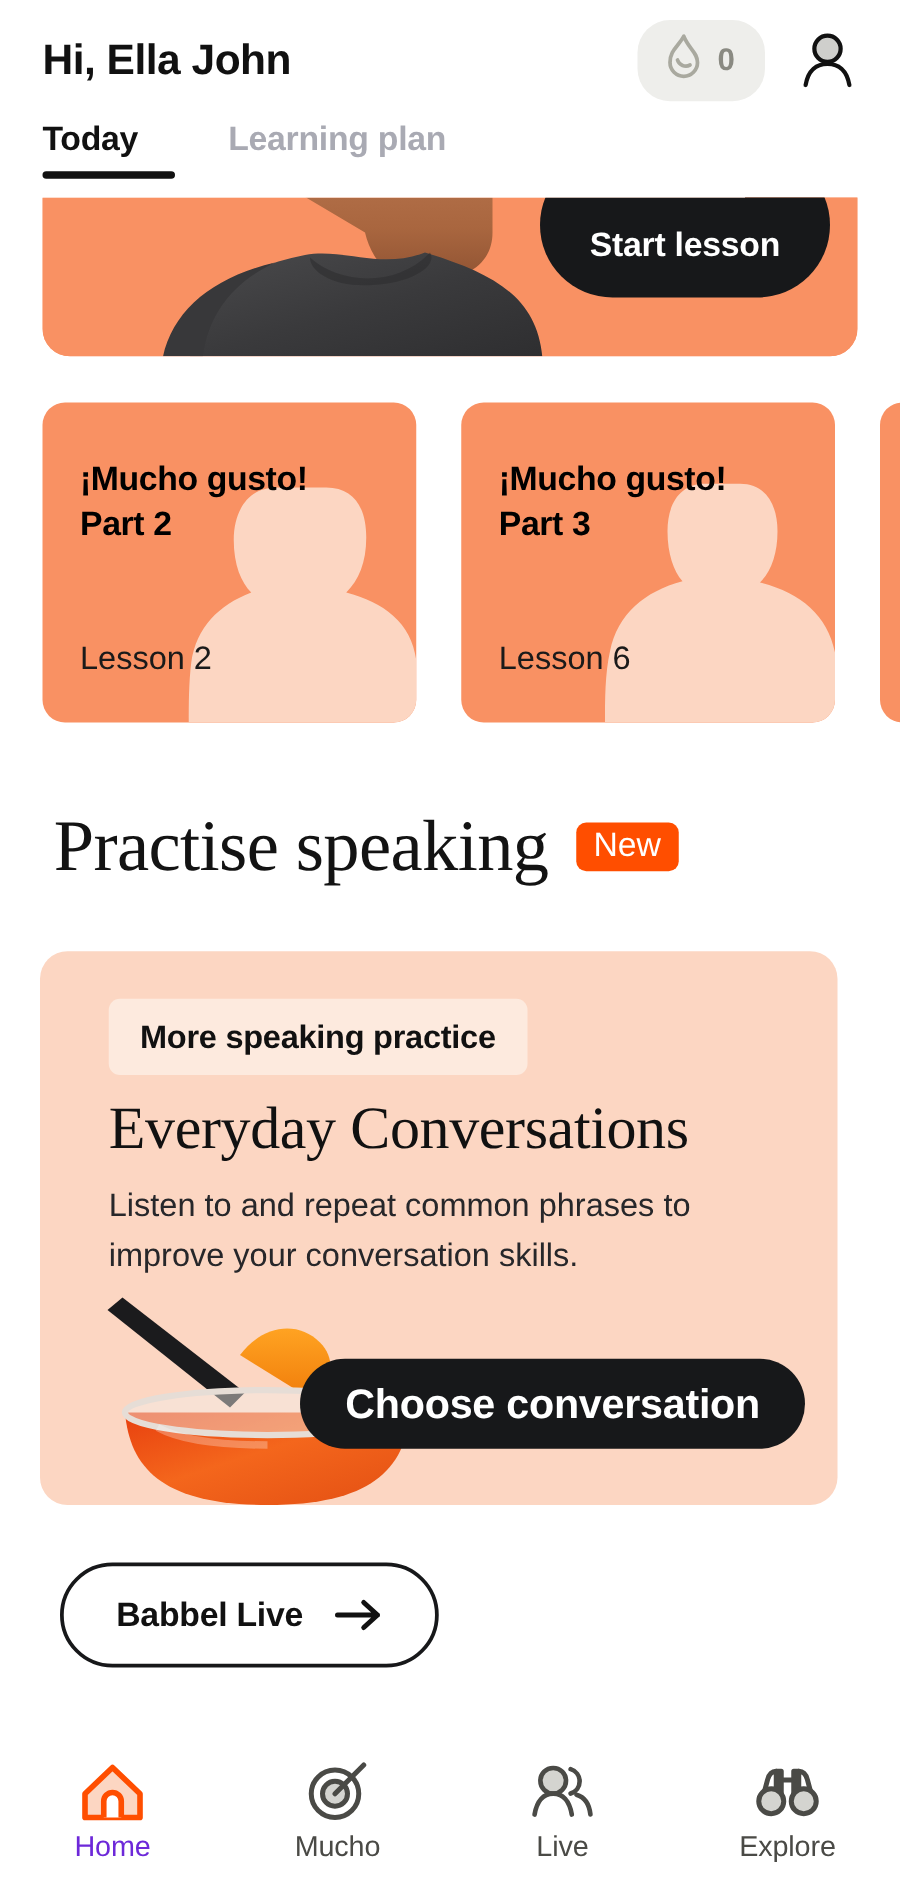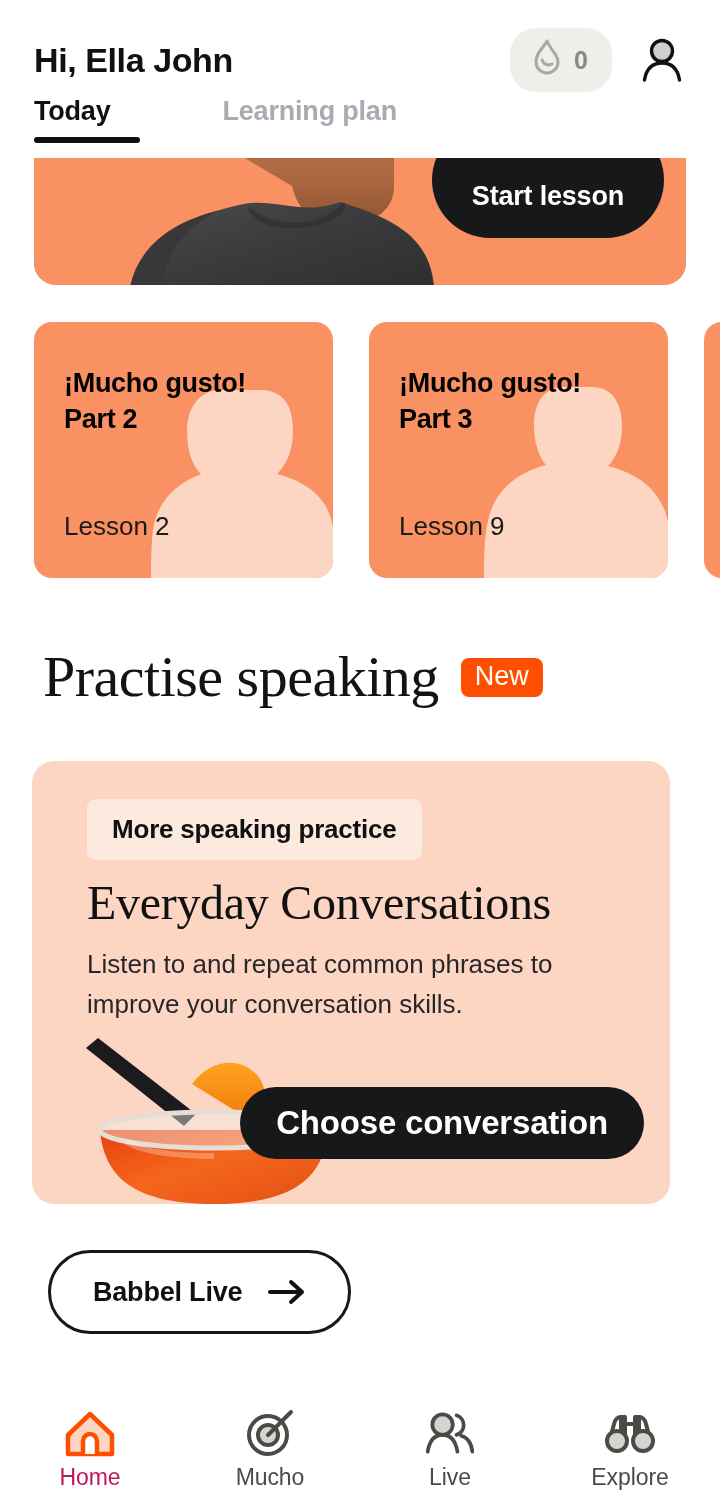--- a/index.html
+++ b/index.html
@@ -6,37 +6,37 @@
   html, body {
     width:720px; height:1507px;
     background:#ffffff;
     font-family:"Liberation Sans", sans-serif;
     overflow:hidden;
   }
   .screen { position:relative; width:720px; height:1507px; background:#fff; overflow:hidden; }
 
   
   .header {
-    position:absolute; top:12px; left:0; width:720px; height:96px;
+    position:absolute; top:0; left:0; width:720px; height:96px;
     display:flex; align-items:center; padding:0 34px; z-index:40; background:#fff;
   }
   .greeting {
     font-size:34px; font-weight:700; color:#111111; letter-spacing:-0.4px; flex:1;
   }
   .streak-pill {
     display:flex; align-items:center; gap:10px;
     background:#eeeeeb; border-radius:26px; padding:11px 24px 11px 20px; margin-right:26px;
   }
   .streak-count { font-size:25px; font-weight:700; color:#8a8a82; }
   .avatar-btn { width:48px; height:48px; display:flex; align-items:center; justify-content:center; }
 
   
   .tabs {
     position:absolute; top:96px; left:0; width:596px; height:62px;
-    display:flex; align-items:flex-start; padding-left:34px; gap:112px; z-index:40; background:#fff;
+    display:flex; align-items:flex-start; padding-left:34px; gap:72px; z-index:40; background:#fff;
   }
   .tab { position:relative; font-size:27px; font-weight:700; padding-bottom:16px; letter-spacing:-0.2px; }
   .tab.active { color:#111111; }
   .tab.inactive { color:#a9aab3; }
   .tab.active::after {
     content:""; position:absolute; left:0; bottom:0; width:106px; height:6px;
     background:#111111; border-radius:3px;
   }
 
   
@@ -124,21 +124,21 @@
   
   .bottom-nav {
     position:absolute; left:0; bottom:0; width:720px; height:117px;
     display:flex; background:#fff; border-top:1px solid #fff;
   }
   .nav-item {
     flex:1; display:flex; flex-direction:column; align-items:center; justify-content:center; gap:6px;
   }
   .nav-icon { width:54px; height:50px; display:flex; align-items:center; justify-content:center; }
   .nav-label { font-size:23px; font-weight:400; color:#4a4a46; letter-spacing:-0.1px; }
-  .nav-item.active .nav-label { color:#be185d; }
+  .nav-item.active .nav-label { color:#6d28d9; }
 </style>
 </head>
 <body>
 
 <div class="screen">
 
   <div class="header">
     <div class="greeting">Hi, Ella John</div>
 
     <div class="streak-pill">
@@ -197,21 +197,21 @@
 Part 2</div>
       <div class="lesson-sub">Lesson 2</div>
     </div>
 
     <div class="lesson-card">
       <svg class="silhouette" width="200" height="205" viewBox="0 0 200 205">
         <path d="M96 14 c-20 0 -30 16 -30 38 c0 18 5 32 12 40 c-30 8 -52 26 -58 56 c-4 18 -4 38 -4 57 h184 v-56 c-6 -30 -28 -48 -60 -56 c9 -9 14 -23 14 -41 c0 -22 -10 -38 -30 -38 Z" fill="#fcd6c2"></path>
       </svg>
       <div class="lesson-title">¡Mucho gusto!
 Part 3</div>
-      <div class="lesson-sub">Lesson 9</div>
+      <div class="lesson-sub">Lesson 6</div>
     </div>
 
     <div class="lesson-card"></div>
   </div>
 
   <div class="section-head">
     <div class="section-title">Practise speaking</div>
     <div class="new-badge">New</div>
   </div>
 

